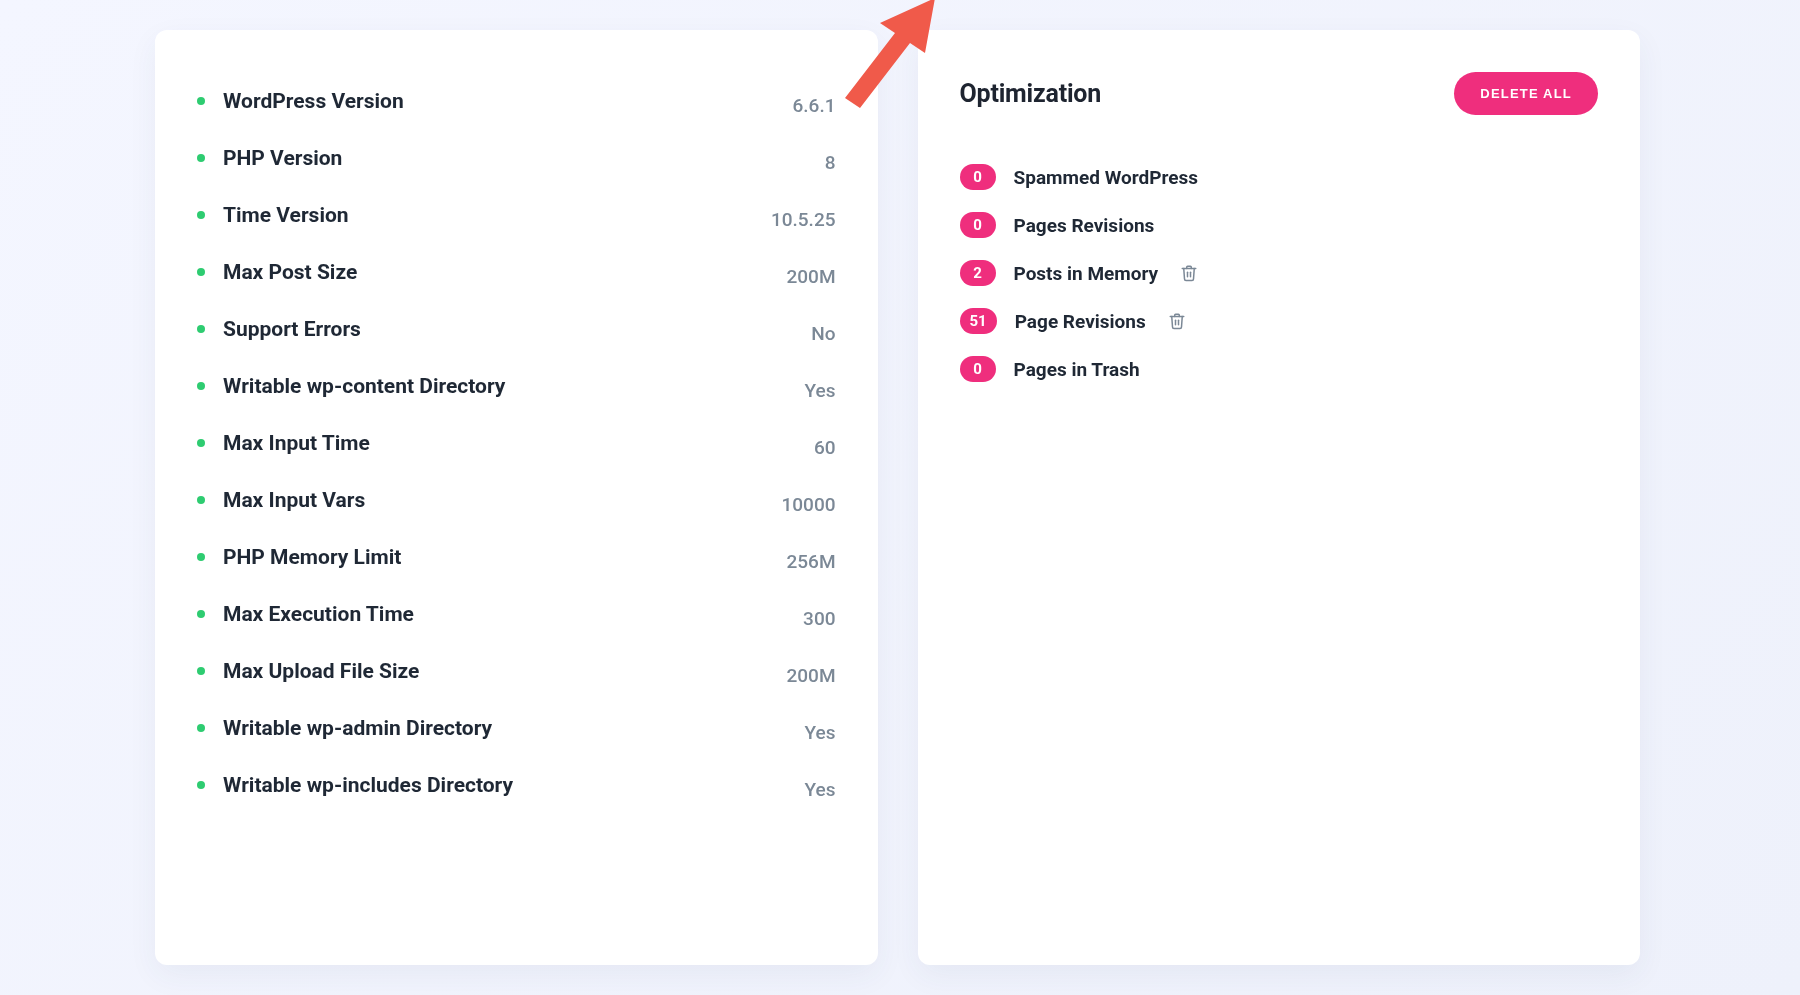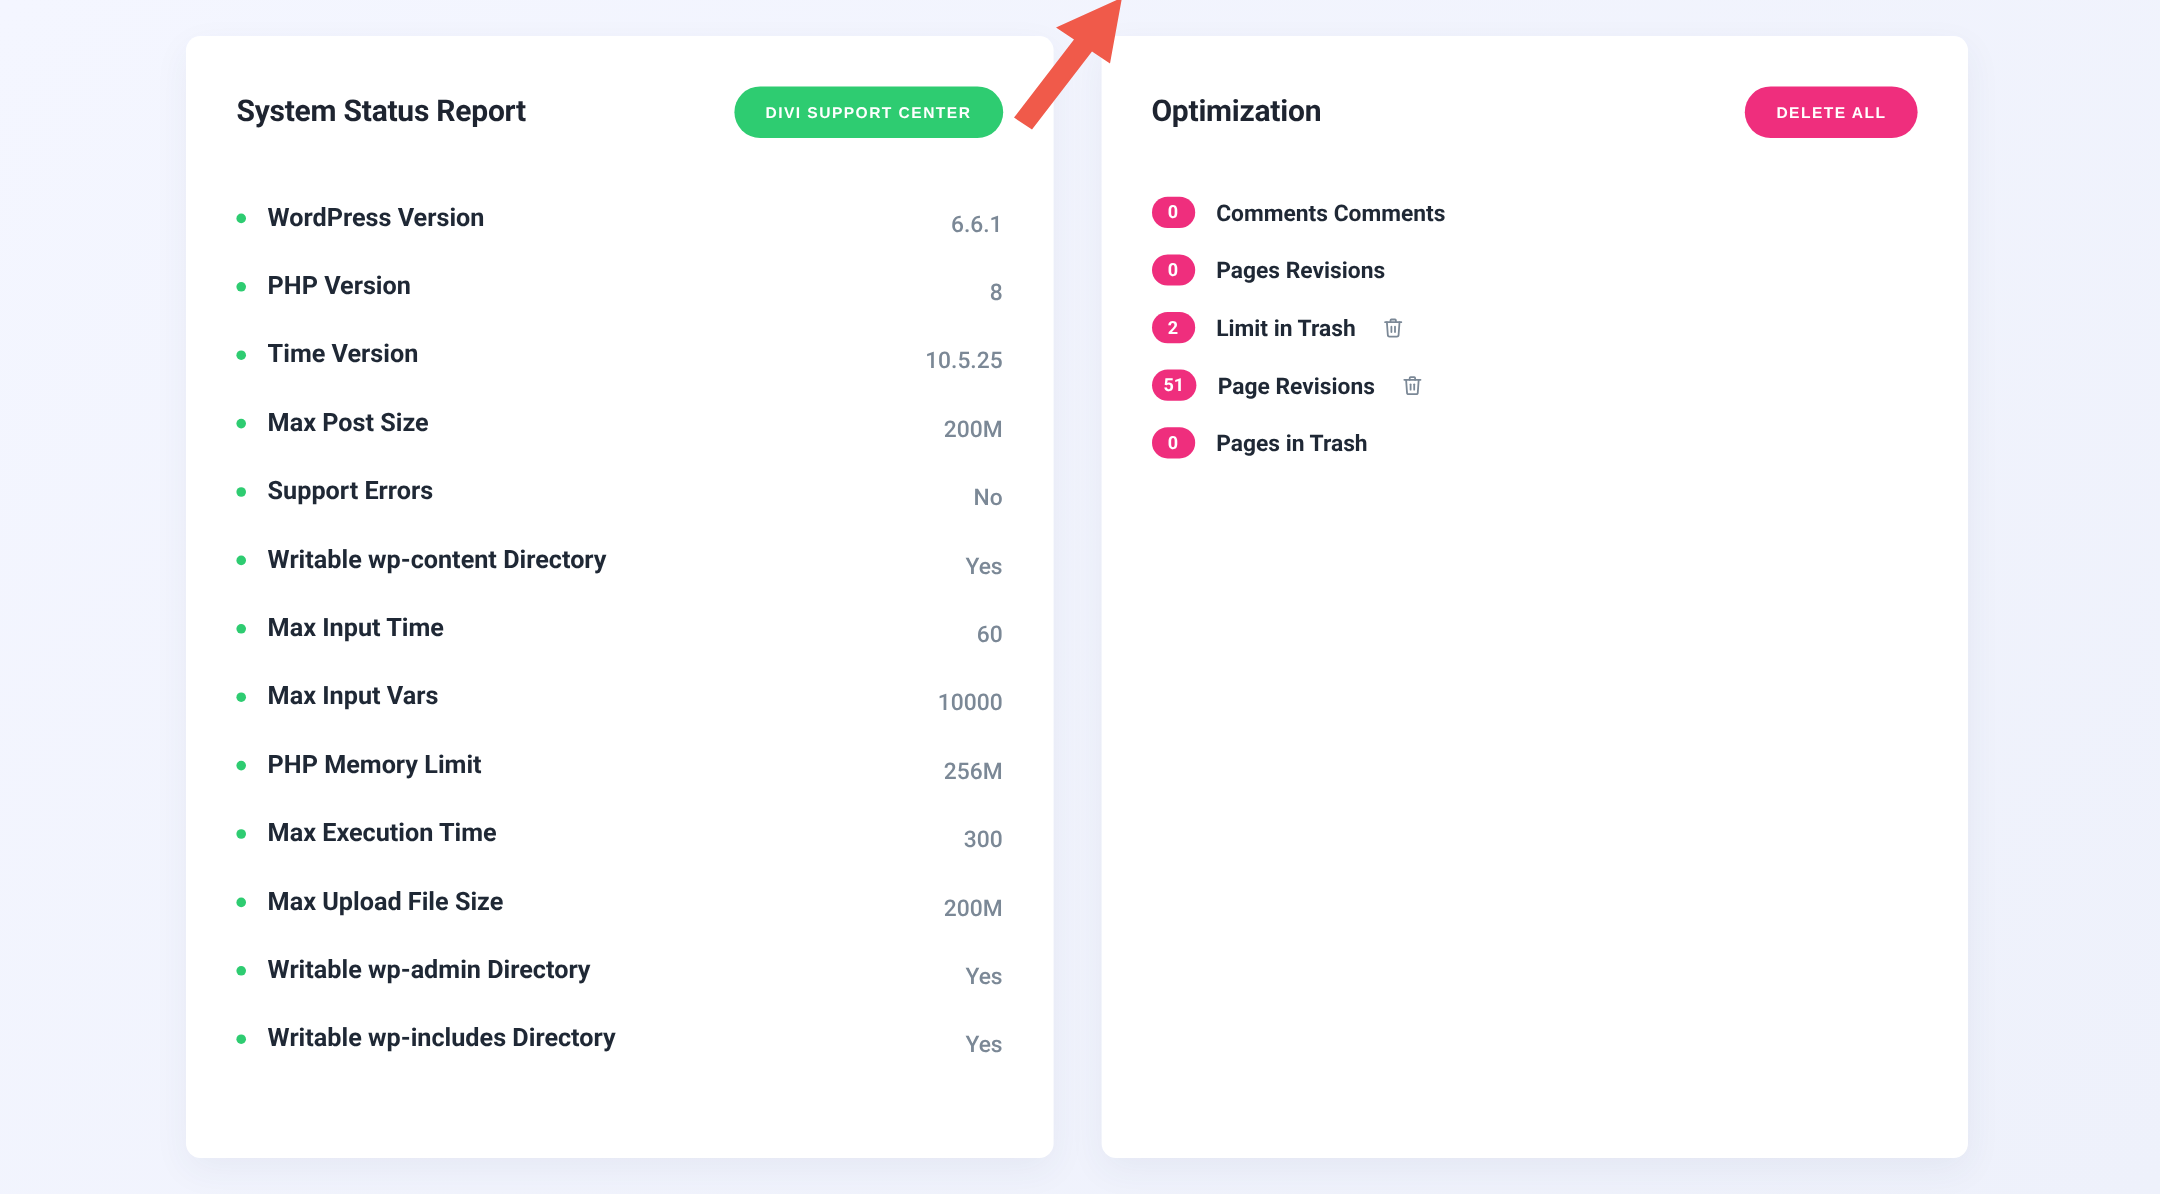--- a/index.html
+++ b/index.html
@@ -126,24 +126,20 @@
     pointer-events: none;
     z-index: 5;
   }
 </style>
 </head>
 <body>
 
 <div class="panels">
 
   <div class="panel">
-    <div class="panel-header">
-      <h2 class="panel-title">System Status Report</h2>
-      <button class="btn btn-green">Divi Support Center</button>
-    </div>
     <ul class="status-list">
 
   <li class="status-row">
     <span class="status-dot"></span>
     <span class="status-label">WordPress Version</span>
     <span class="status-value">6.6.1</span>
   </li>
 
   <li class="status-row">
     <span class="status-dot"></span>
@@ -221,31 +217,31 @@
 
   <div class="panel">
     <div class="panel-header">
       <h2 class="panel-title">Optimization</h2>
       <button class="btn btn-pink">Delete All</button>
     </div>
     <ul class="opt-list">
 
   <li class="opt-row">
     <span class="opt-badge">0</span>
-    <span class="opt-label">Comments Comments</span>
+    <span class="opt-label">Spammed WordPress</span>
   </li>
 
   <li class="opt-row">
     <span class="opt-badge">0</span>
     <span class="opt-label">Pages Revisions</span>
   </li>
 
   <li class="opt-row">
     <span class="opt-badge">2</span>
-    <span class="opt-label">Limit in Trash</span>
+    <span class="opt-label">Posts in Memory</span>
   <button class="trash-btn">
             <svg viewBox="0 0 24 24" fill="none" stroke="currentColor" stroke-width="2" stroke-linecap="round" stroke-linejoin="round">
               <polyline points="3 6 5 6 21 6"></polyline>
               <path d="M19 6l-1 14a2 2 0 0 1-2 2H8a2 2 0 0 1-2-2L5 6"></path>
               <path d="M10 11v6"></path>
               <path d="M14 11v6"></path>
               <path d="M9 6V4a1 1 0 0 1 1-1h4a1 1 0 0 1 1 1v2"></path>
             </svg>
           </button>
         </li>

